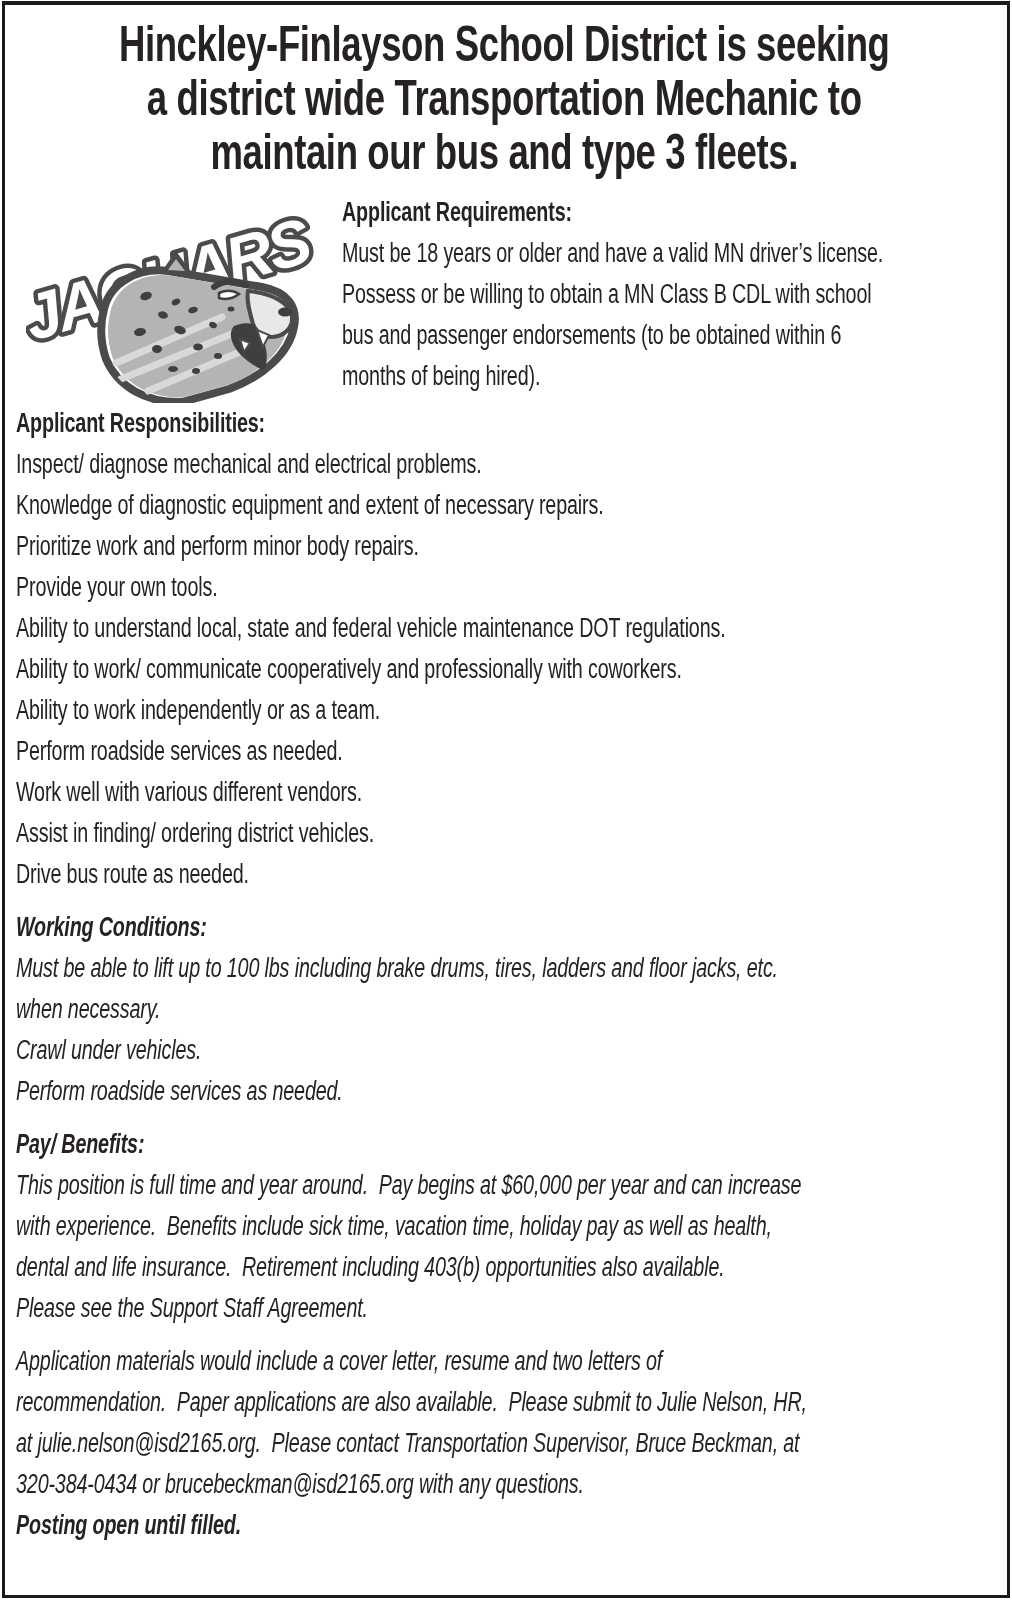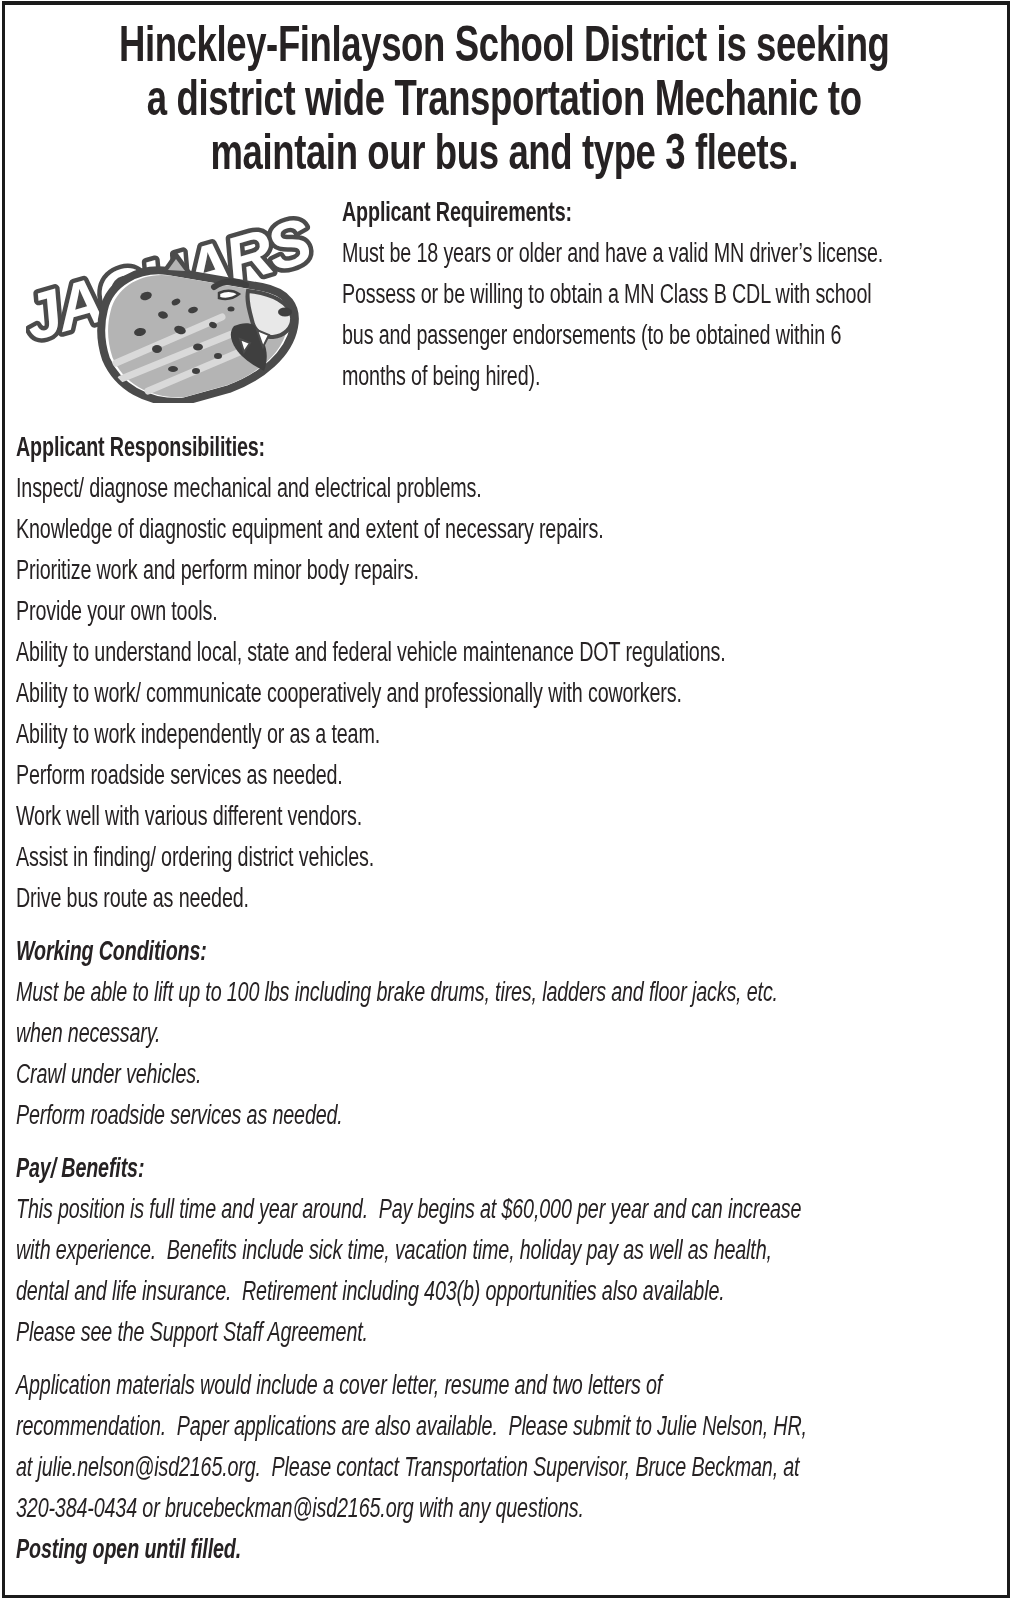--- a/index.html
+++ b/index.html
@@ -69,21 +69,21 @@
     width: 302px;
     height: 212px;
     margin-left: 10px;
     position: relative;
   }
   .req-col {
     flex: 1;
     min-width: 0;
     padding-top: 1px;
   }
-  .section-resp { margin-top: 24px; }
+  .section-resp { }
   .section { margin-top: 12px; font-style: italic; }
   .closing { font-weight: 700; }
 </style>
 </head>
 <body>
 
 <div class="ad">
 
   <div class="title sq-c">
       <div class="line">Hinckley-Finlayson School District is seeking</div>

